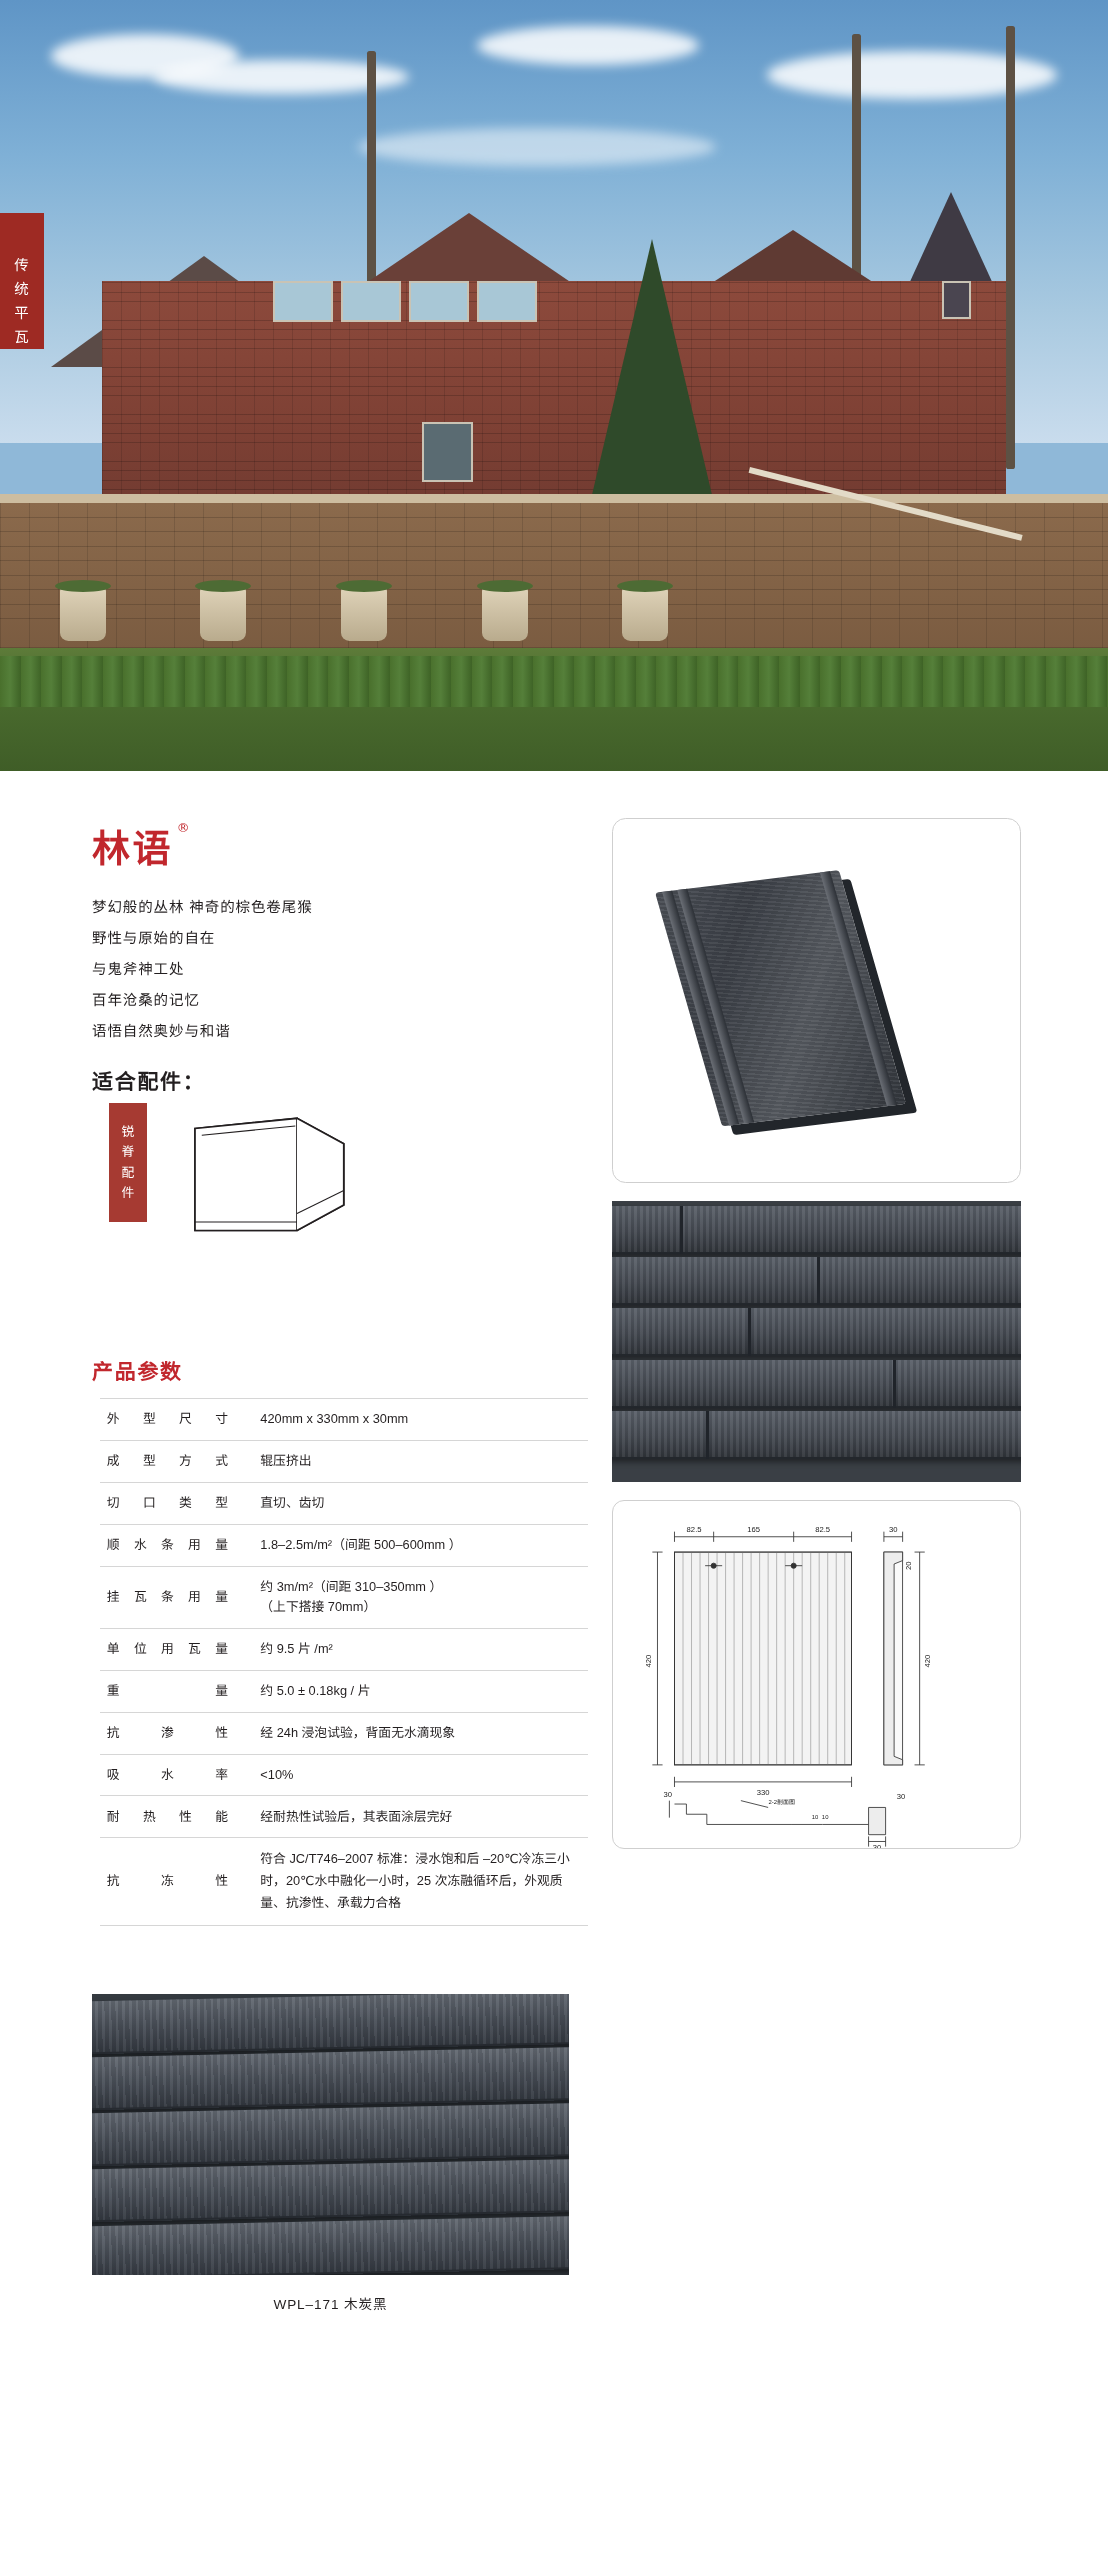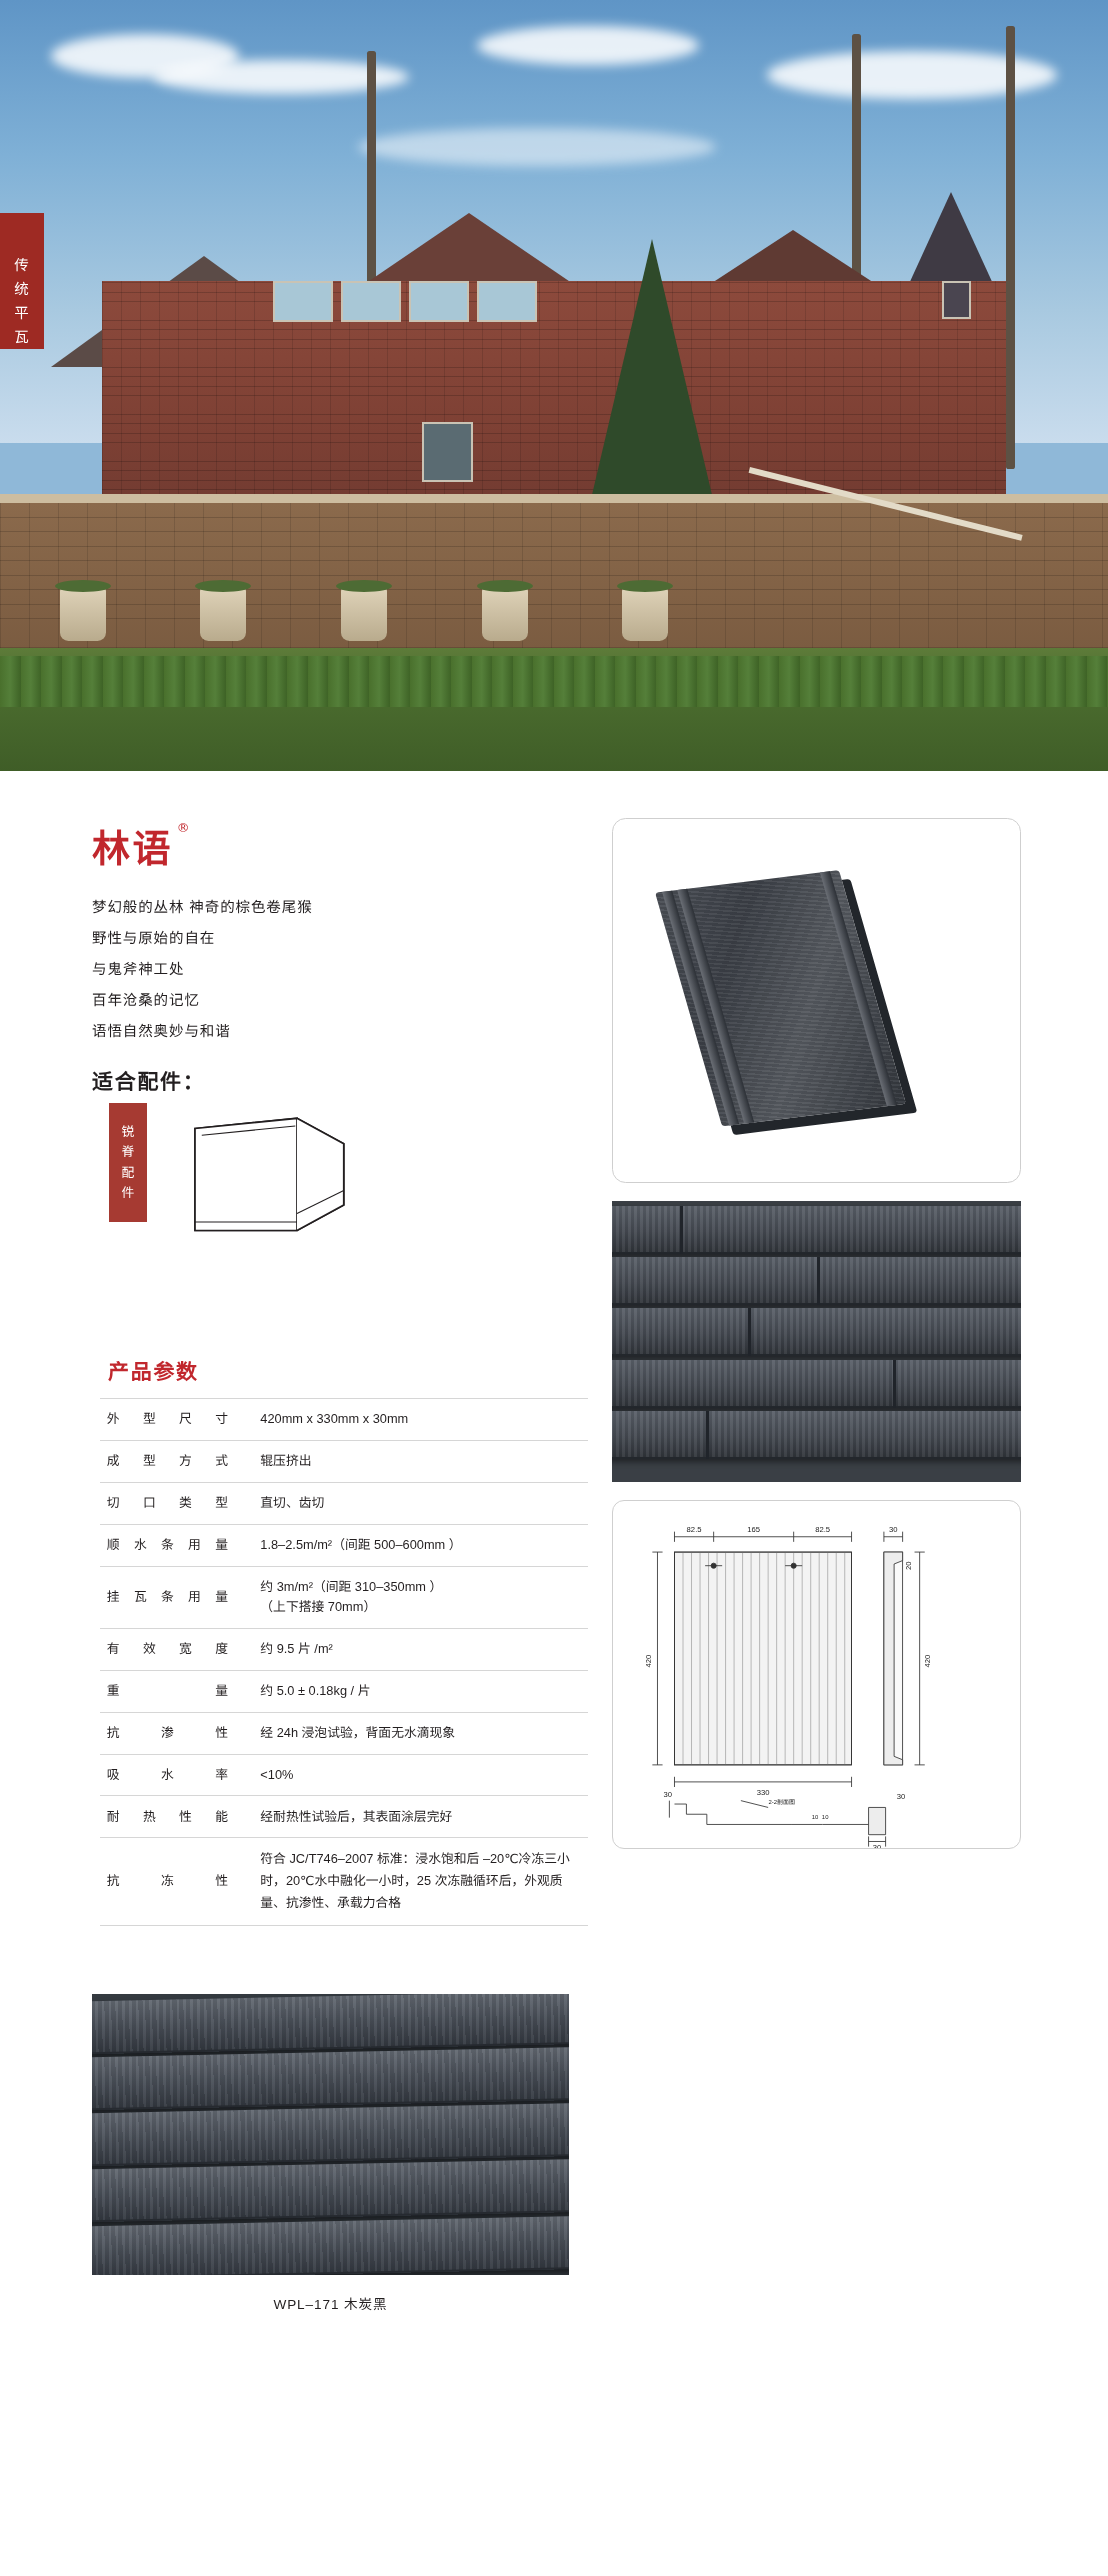--- a/index.html
+++ b/index.html
@@ -187,21 +187,21 @@
     position: absolute; left: 17px; top: 0;
     width: 38px; height: 119px;
     background: #a63a32;
     color: #fff; font-size: 12.8px; line-height: 20.5px;
     display: flex; align-items: center; justify-content: center; text-align: center;
   }
   .acc-tag span { display:block; width: 17px; }
   .ridge-svg { position: absolute; left: 77px; top: 0px; }
 
   .params-title {
-    position: absolute; left: 108px; top: 584px;
+    position: absolute; left: 92px; top: 584px;
     font-size: 21px; font-weight: bold; color: #c1272d; letter-spacing: 1.7px;
   }
 
   table.params {
     position: absolute;
     left: 100px; top: 627px;
     width: 488px;
     border-collapse: collapse;
     font-size: 12.8px;
   }
@@ -411,21 +411,21 @@
       <tr>
         <td>顺水条用量</td>
         <td>1.8–2.5m/m²（间距 500–600mm ）</td>
       </tr>
       <tr>
         <td>挂瓦条用量</td>
         <td style="white-space:pre-line;">约 3m/m²（间距 310–350mm ）
 （上下搭接 70mm）</td>
       </tr>
       <tr>
-        <td>有效宽度</td>
+        <td>单位用瓦量</td>
         <td>约 9.5 片 /m²</td>
       </tr>
       <tr>
         <td>重量</td>
         <td>约 5.0 ± 0.18kg / 片</td>
       </tr>
       <tr>
         <td>抗渗性</td>
         <td>经 24h 浸泡试验，背面无水滴现象</td>
       </tr>

